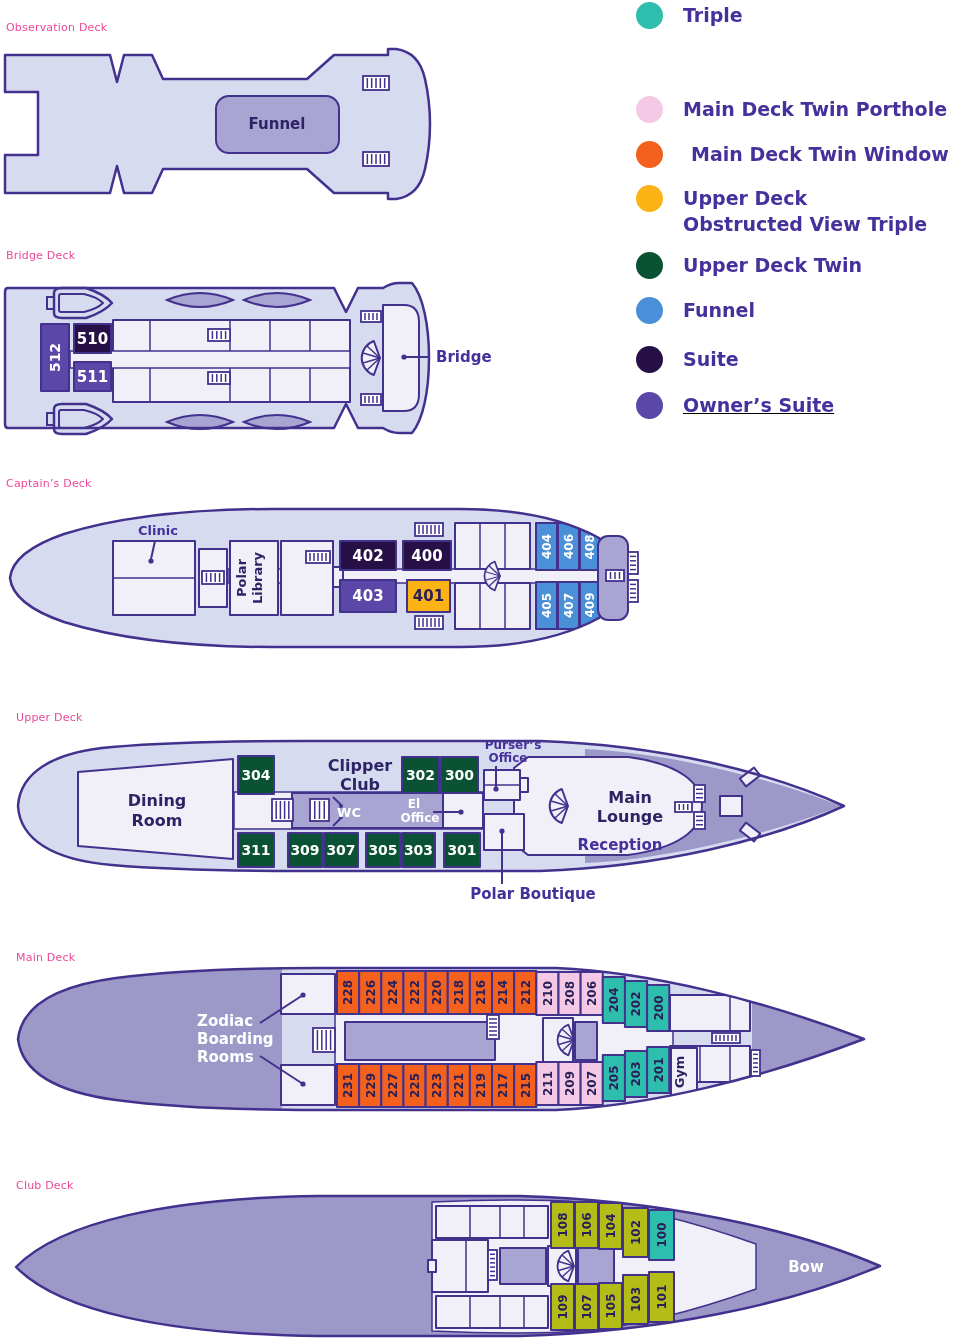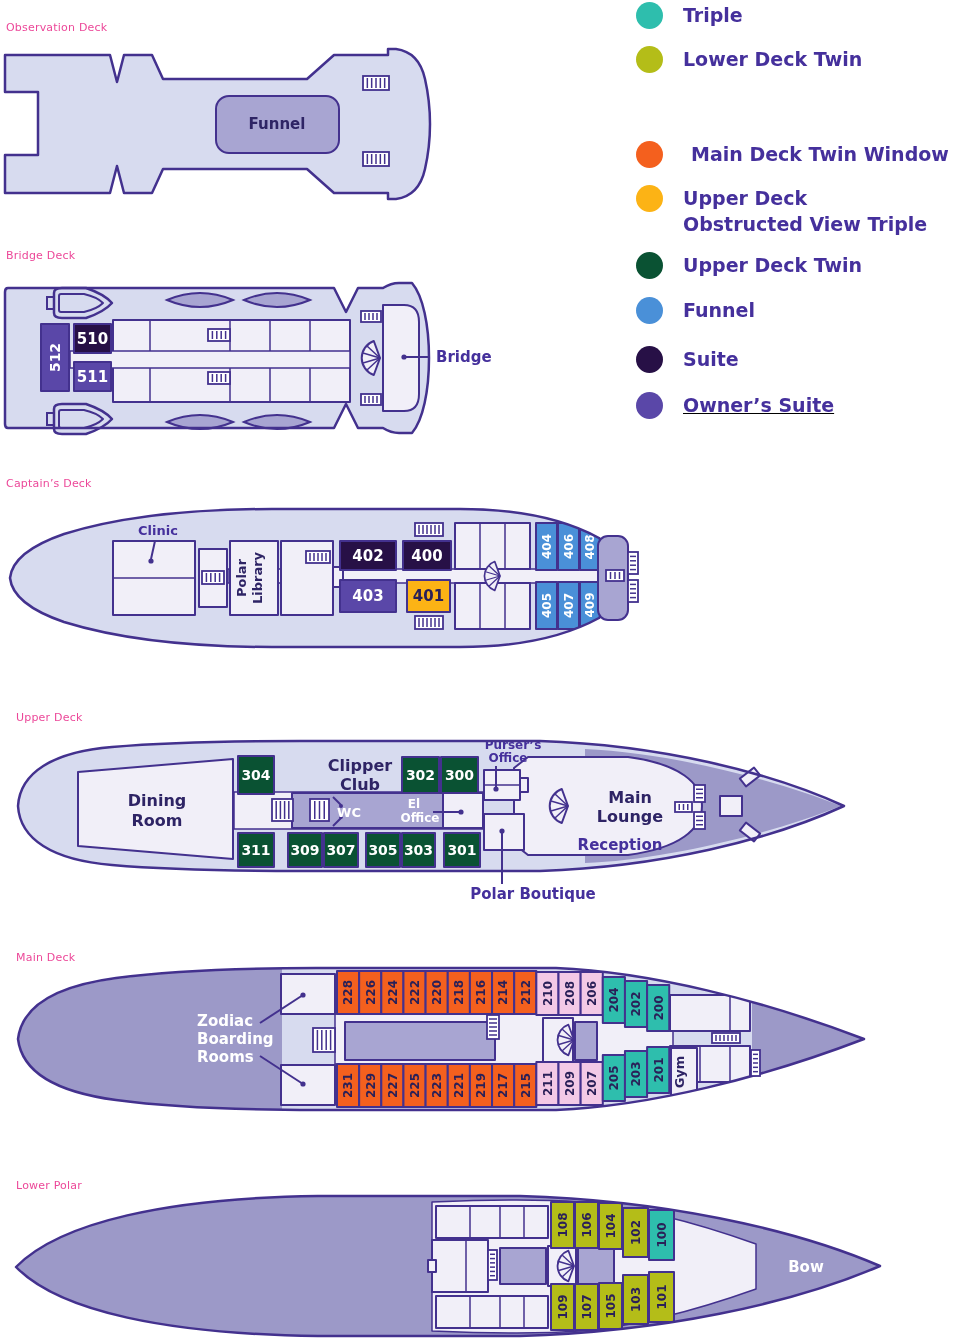--- a/index.html
+++ b/index.html
@@ -28,33 +28,33 @@
 </head>
 <body>
 
 <div class="canvas">
 
   <div class="deck-title" style="left:6px;top:21px">Observation Deck</div>
   <div class="deck-title" style="left:6px;top:249px">Bridge Deck</div>
   <div class="deck-title" style="left:6px;top:477px">Captain’s Deck</div>
   <div class="deck-title" style="left:16px;top:711px">Upper Deck</div>
   <div class="deck-title" style="left:16px;top:951px">Main Deck</div>
-  <div class="deck-title" style="left:16px;top:1179px">Lower Polar</div>
+  <div class="deck-title" style="left:16px;top:1179px">Club Deck</div>
 
   <div id="legend">
       <div class="legend-item" style="top: 2px;">
         <span class="legend-dot" style="background: rgb(46, 190, 173);"></span>
         <div class="legend-label">
           <div>Triple</div>
         </div>
       </div>
-      <div class="legend-item" style="top: 46px;">
-        <span class="legend-dot" style="background: rgb(180, 189, 24);"></span>
+      <div class="legend-item" style="top: 96px;">
+        <span class="legend-dot" style="background: rgb(243, 201, 230);"></span>
         <div class="legend-label">
-          <div>Lower Deck Twin</div>
+          <div>Main Deck Twin Porthole</div>
         </div>
       </div>
       <div class="legend-item" style="top: 141px; gap: 28px;">
         <span class="legend-dot" style="background: rgb(244, 96, 30);"></span>
         <div class="legend-label">
           <div>Main Deck Twin Window</div>
         </div>
       </div>
       <div class="legend-item" style="top: 185px;">
         <span class="legend-dot" style="background: rgb(252, 179, 21);"></span>

